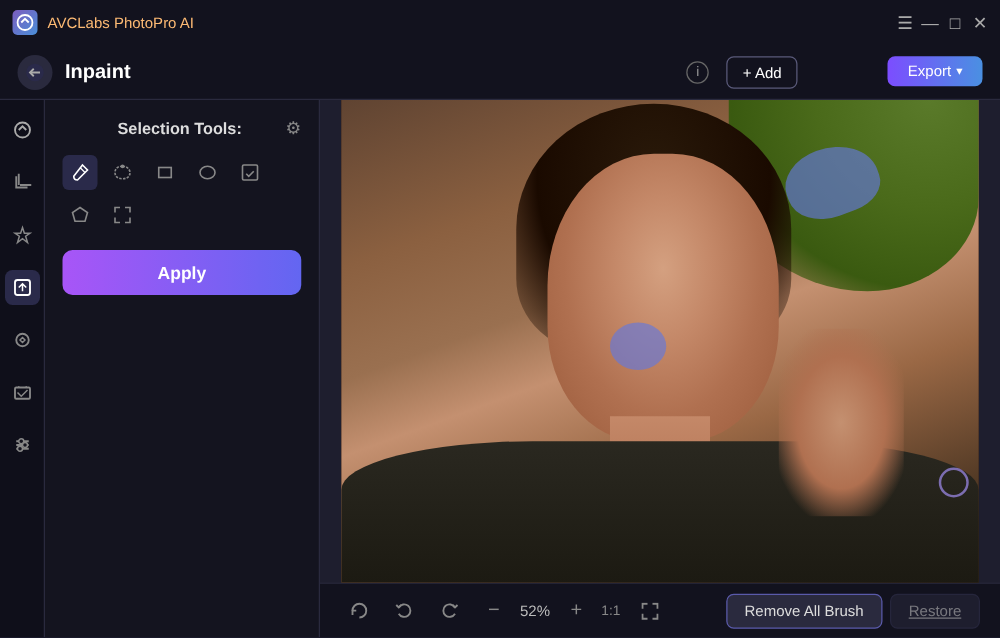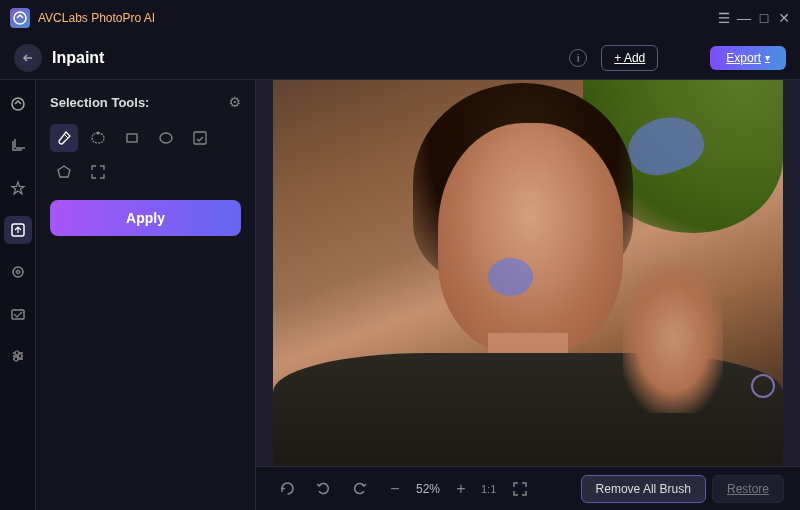--- a/index.html
+++ b/index.html
@@ -92,23 +92,22 @@
       display: flex;
       align-items: center;
       justify-content: center;
       font-size: 11px;
       color: #999;
       cursor: pointer;
       margin-right: 14px;
     }
     .header-actions {
       display: flex;
-      gap: 4px;
-      align-items: center;
-      text-decoration: underline;
+      gap: 24px;
+      align-items: flex-start;
     }
     .btn-add {
       background: transparent;
       border: 1px solid #5a5a7a;
       color: #fff;
       padding: 5px 12px;
       border-radius: 6px;
       font-size: 12px;
       cursor: pointer;
       display: flex;
@@ -177,20 +176,21 @@
     }
     .tools-header {
       display: flex;
       align-items: center;
       justify-content: space-between;
     }
     .tools-label {
       font-size: 13px;
       font-weight: 600;
       color: #ddd;
+      margin-left: 44px;
     }
     .tools-settings-icon {
       color: #888;
       cursor: pointer;
       font-size: 14px;
     }
     .tools-row {
       display: flex;
       gap: 6px;
       flex-wrap: wrap;

